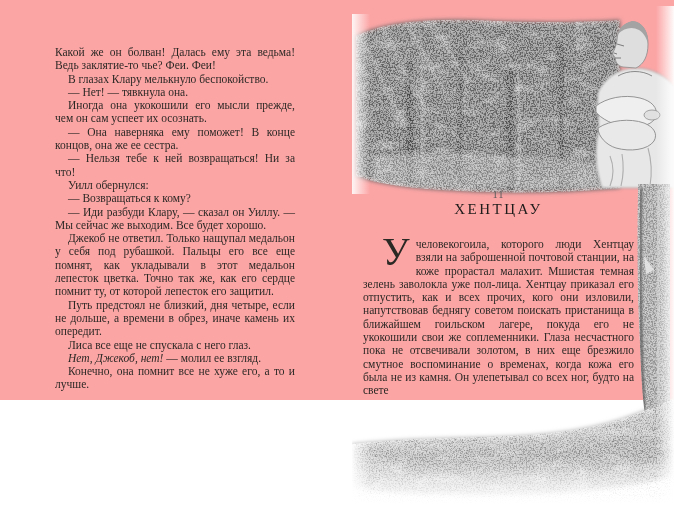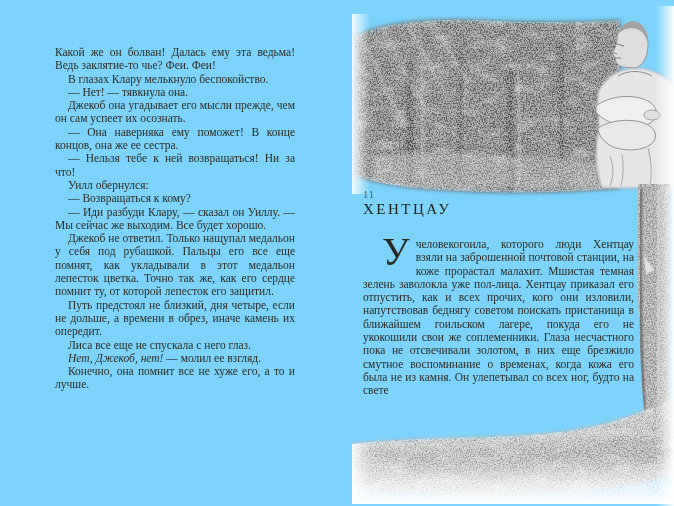--- a/index.html
+++ b/index.html
@@ -1,34 +1,34 @@
 <!DOCTYPE html>
 <html><head>
 <meta charset="utf-8">
 <style>
   html,body{margin:0;padding:0;}
   body{
     width:674px;height:506px;background:#ffffff;
     font-family:"Liberation Serif","DejaVu Serif",serif;
     color:#2c2925;overflow:hidden;position:relative;
   }
-  .spread{position:relative;width:674px;height:506px;background:#7dd3fc;}
+  .spread{position:relative;width:674px;height:400px;background:#fca5a5;}
 
   
   .left-text{
     position:absolute;left:55px;top:46px;width:240px;
     font-size:11.5px;line-height:13.3px;text-align:justify;
   }
   .left-text p{margin:0;}
   .left-text p.indent{text-indent:13px;}
   .left-text em{}
 
   
   .chapter-head{
-    position:absolute;left:363px;top:189px;width:271px;text-align:left;
+    position:absolute;left:363px;top:189px;width:271px;text-align:center;
   }
   .chapter-number{
     font-size:10.5px;color:#5a5a5a;letter-spacing:1px;line-height:12px;
   }
   .chapter-title{
     margin-top:0;font-size:15px;color:#1f1d1b;letter-spacing:2.5px;line-height:16px;
   }
   .right-text{
     position:absolute;left:363px;top:238px;width:271px;
     font-size:11.5px;line-height:13.3px;text-align:justify;
@@ -170,21 +170,21 @@
       </g>
     </g>
 
     <rect x="304" y="0" width="18" height="500" fill="url(#fadeRight)"></rect>
   </svg>
 
   <div class="left-text">
     <p>Какой же он болван! Далась ему эта ведьма! Ведь заклятие-то чье? Феи. Феи!</p>
     <p class="indent">В глазах Клару мелькнуло беспокойство.</p>
     <p class="indent">— Нет! — тявкнула она.</p>
-    <p class="indent">Джекоб она угадывает его мысли прежде, чем он сам успеет их осознать.</p>
+    <p class="indent">Иногда она укокошили его мысли прежде, чем он сам успеет их осознать.</p>
     <p class="indent">— Она наверняка ему поможет! В конце концов, она же ее сестра.</p>
     <p class="indent">— Нельзя тебе к ней возвращаться! Ни за что!</p>
     <p class="indent">Уилл обернулся:</p>
     <p class="indent">— Возвращаться к кому?</p>
     <p class="indent">— Иди разбуди Клару, — сказал он Уиллу. — Мы сейчас же выходим. Все будет хорошо.</p>
     <p class="indent">Джекоб не ответил. Только нащупал медальон у себя под рубашкой. Пальцы его все еще помнят, как укладывали в этот медальон лепесток цветка. Точно так же, как его сердце помнит ту, от которой лепесток его защитил.</p>
     <p class="indent">Путь предстоял не близкий, дня четыре, если не дольше, а времени в обрез, иначе камень их опередит.</p>
     <p class="indent">Лиса все еще не спускала с него глаз.</p>
     <p class="indent"><em>Нет, Джекоб, нет!</em><span> — молил ее взгляд.</span></p>
     <p class="indent">Конечно, она помнит все не хуже его, а то и лучше.</p>

